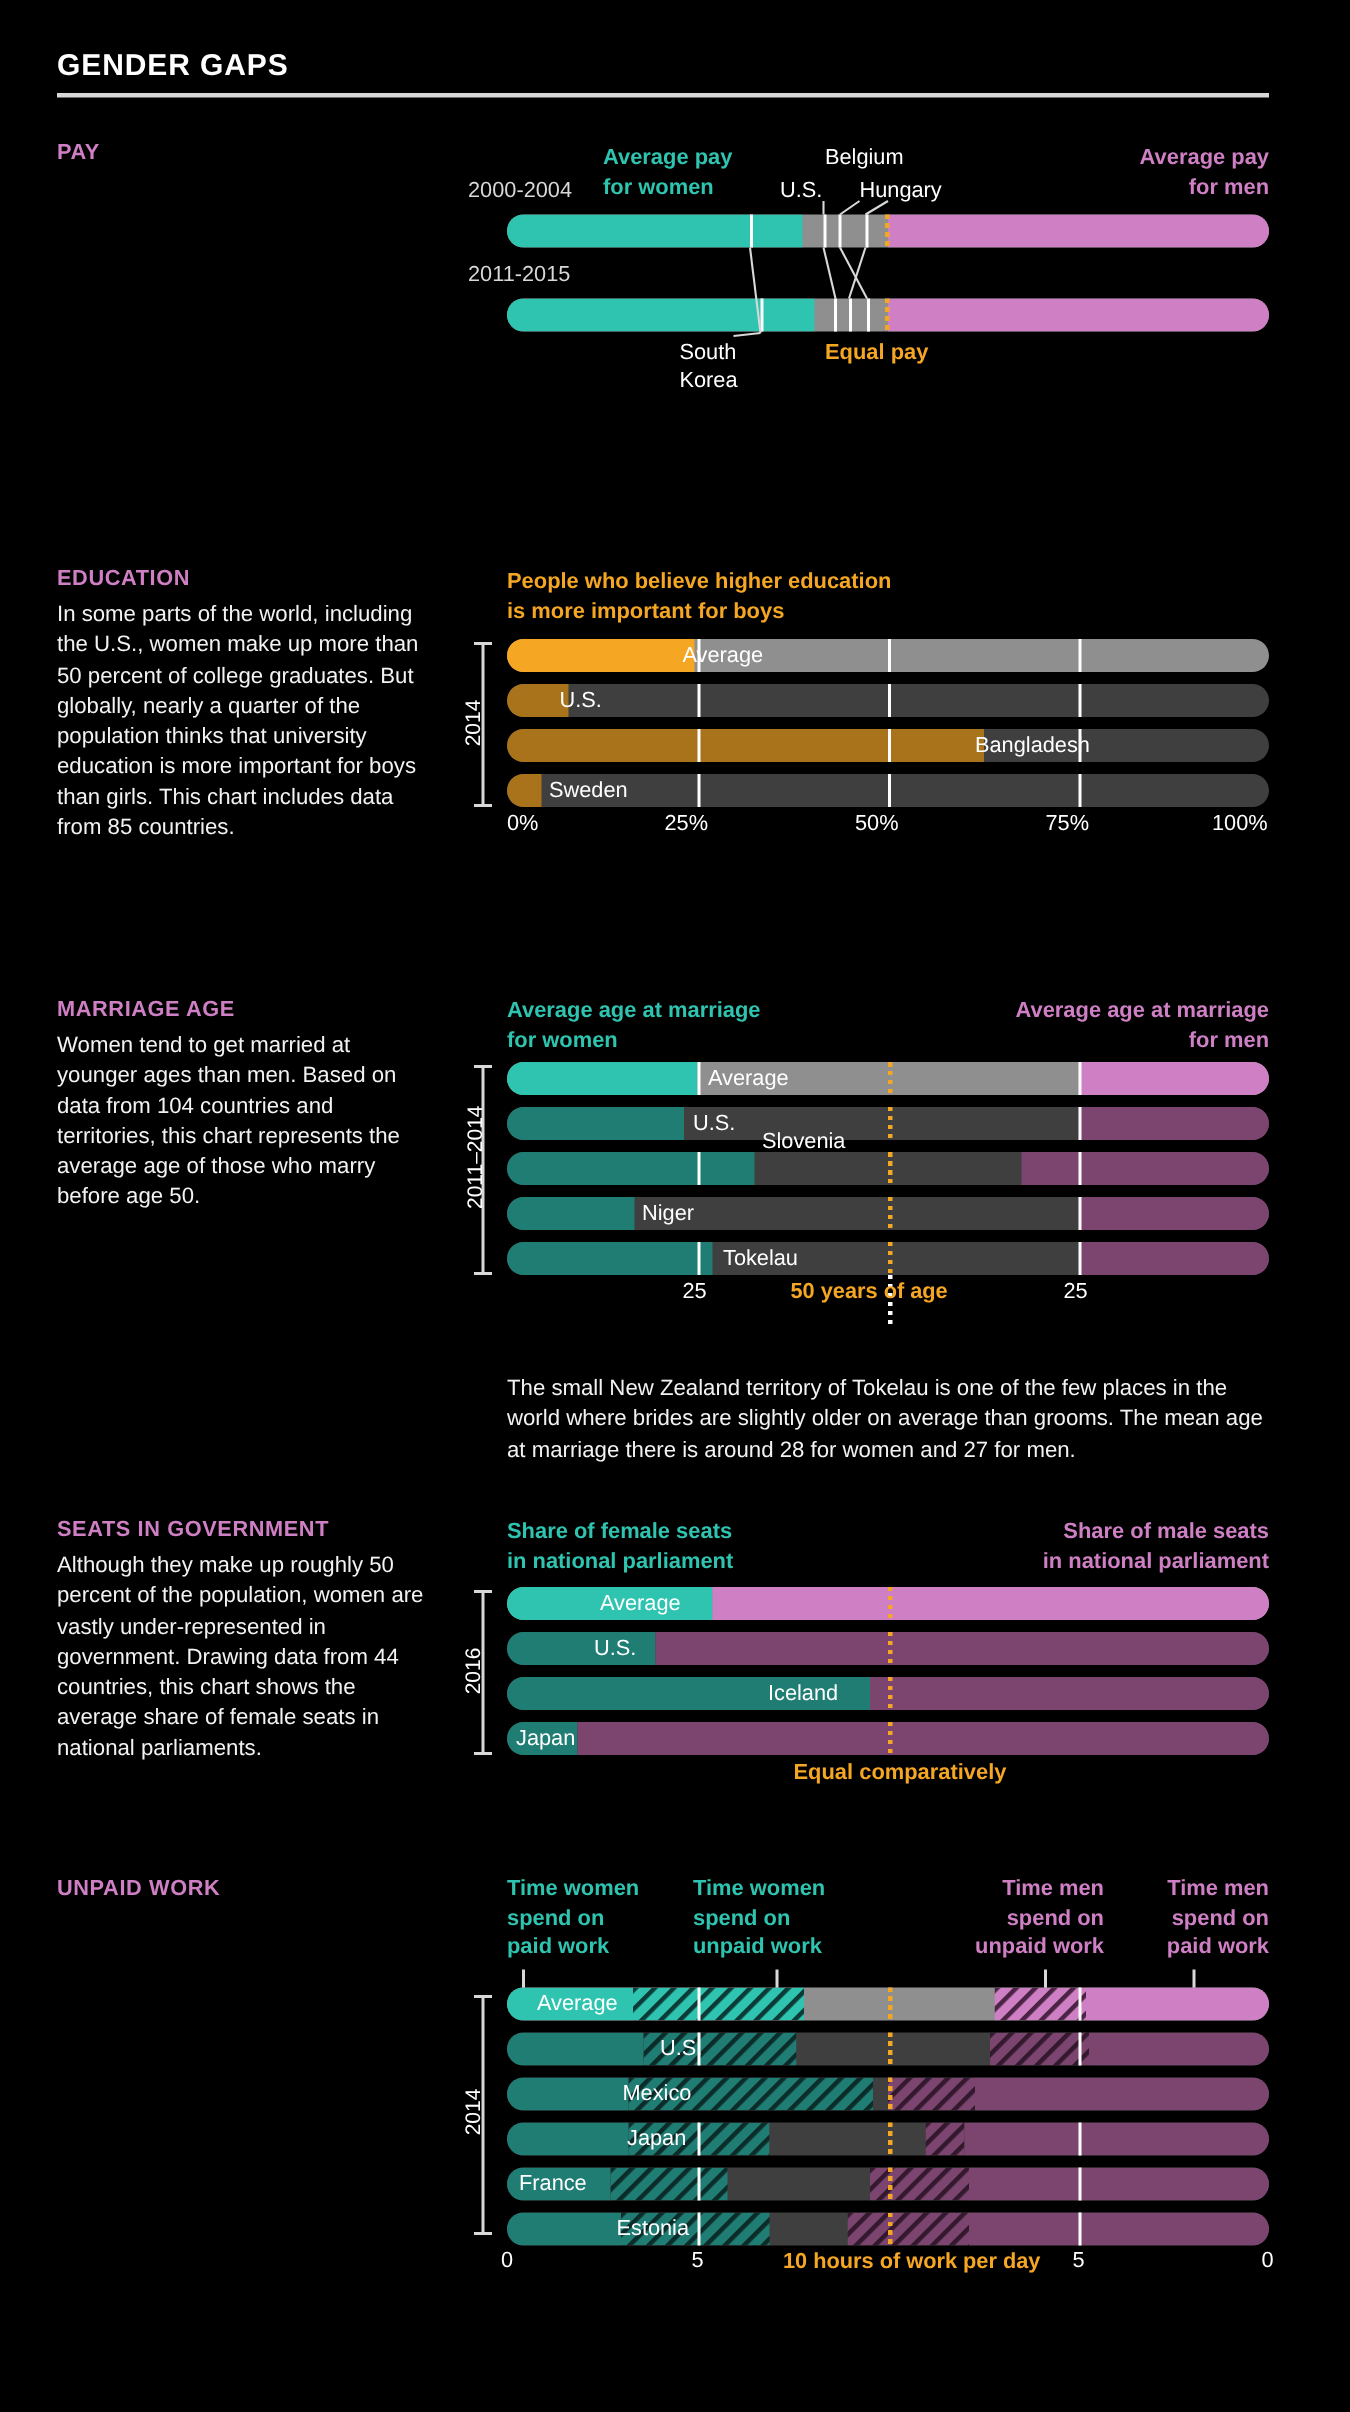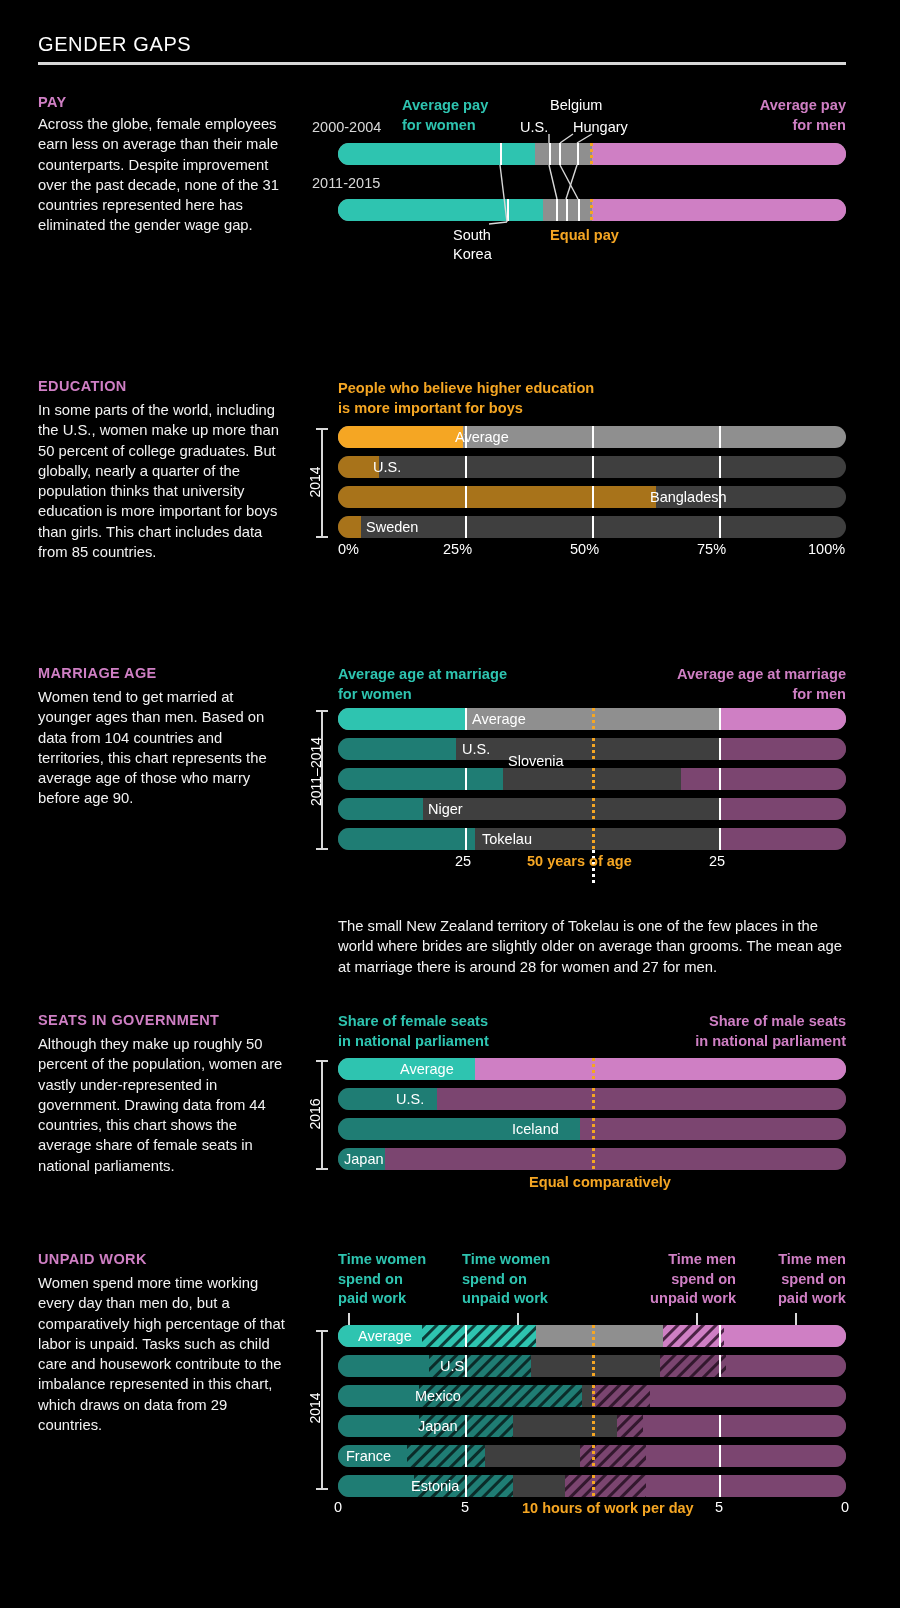--- a/index.html
+++ b/index.html
@@ -9,21 +9,21 @@
     height: 1608px;
     overflow: hidden;
     font-family: "Liberation Sans", sans-serif;
     color: #fff;
   }
   .page { position: relative; width: 900px; height: 1608px; }
 
   
   .hdr-title {
     position: absolute; left: 38px; top: 33px;
-    font-size: 20px; font-weight: normal; letter-spacing: .6px; color: #fff;
+    font-size: 20px; font-weight: bold; letter-spacing: .6px; color: #fff;
   }
   .hdr-rule {
     position: absolute; left: 38px; top: 62px; width: 808px; height: 3px;
     background: #d8d8d8;
   }
 
   
   .sec-kicker {
     position: absolute; left: 38px;
     font-size: 14.5px; font-weight: bold; letter-spacing: .4px;
@@ -93,21 +93,20 @@
 </style>
 </head>
 <body>
 
 <div class="page">
 
   <div class="hdr-title">GENDER GAPS</div>
   <div class="hdr-rule"></div>
 
   <div class="sec-kicker" style="top:94px">PAY</div>
-  <div class="sec-body" style="top:114px">Across the globe, female employees earn less on average than their male counterparts. Despite improvement over the past decade, none of the 31 countries represented here has eliminated the gender wage gap.</div>
 
   <div class="chart" style="left:0;top:0;width:900px;height:300px">
     <div class="legend teal" style="left:402px;top:96px;width:120px">Average pay
 for women</div>
     <div class="legend pink right" style="left:700px;top:96px;width:146px">Average pay
 for men</div>
 
     <div class="plainlab" style="left:312px;top:118px;color:#d8d8d8">2000-2004</div>
     <div class="plainlab" style="left:312px;top:174px;color:#d8d8d8">2011-2015</div>
 
@@ -196,21 +195,21 @@
     <div class="barlabel" style="left:366px;top:516px">Sweden</div>
 
     <div class="axis-num" style="left:338px;top:541px">0%</div>
     <div class="axis-num" style="left:443px;top:541px">25%</div>
     <div class="axis-num" style="left:570px;top:541px">50%</div>
     <div class="axis-num" style="left:697px;top:541px">75%</div>
     <div class="axis-num" style="left:808px;top:541px">100%</div>
   </div>
 
   <div class="sec-kicker" style="top:665px">MARRIAGE AGE</div>
-  <div class="sec-body" style="top:687px">Women tend to get married at younger ages than men. Based on data from 104 countries and territories, this chart represents the average age of those who marry before age 90.</div>
+  <div class="sec-body" style="top:687px">Women tend to get married at younger ages than men. Based on data from 104 countries and territories, this chart represents the average age of those who marry before age 50.</div>
 
   <div class="chart" style="left:0;top:0;width:900px;height:1608px">
     <div class="legend teal" style="left:338px;top:665px;width:260px">Average age at marriage
 for women</div>
     <div class="legend pink right" style="left:590px;top:665px;width:256px">Average age at marriage
 for men</div>
 
     <div class="yearbr" style="left:321px;top:710px;height:140px"></div>
     <div class="yearlab" style="left:288px;top:770px;width:56px;text-align:center">2011–2014</div>
 
@@ -302,21 +301,20 @@
       <div class="seg" style="left:0;width:47px;background:#1f7d74"></div>
       <div class="seg" style="left:47px;width:461px;background:#7b4570"></div>
     </div>
     <div class="dotline" style="left:592px;top:1148px;height:22px"></div>
     <div class="barlabel" style="left:344px;top:1148px">Japan</div>
 
     <div class="legend amber" style="left:500px;top:1173px;width:200px;text-align:center">Equal comparatively</div>
   </div>
 
   <div class="sec-kicker" style="top:1251px">UNPAID WORK</div>
-  <div class="sec-body" style="top:1273px">Women spend more time working every day than men do, but a comparatively high percentage of that labor is unpaid. Tasks such as child care and housework contribute to the imbalance represented in this chart, which draws on data from 29 countries.</div>
 
   <div class="chart" style="left:0;top:0;width:900px;height:1608px">
     <svg width="0" height="0" style="position:absolute">
       <defs>
         <pattern id="hatchTealB" width="9" height="9" patternTransform="rotate(45)" patternUnits="userSpaceOnUse">
           <rect width="9" height="9" fill="#2ec4b0"></rect>
             <rect width="3" height="9" fill="#0c3b37"></rect>
         </pattern>
         <pattern id="hatchTealD" width="9" height="9" patternTransform="rotate(45)" patternUnits="userSpaceOnUse">
           <rect width="9" height="9" fill="#1f7d74"></rect>

